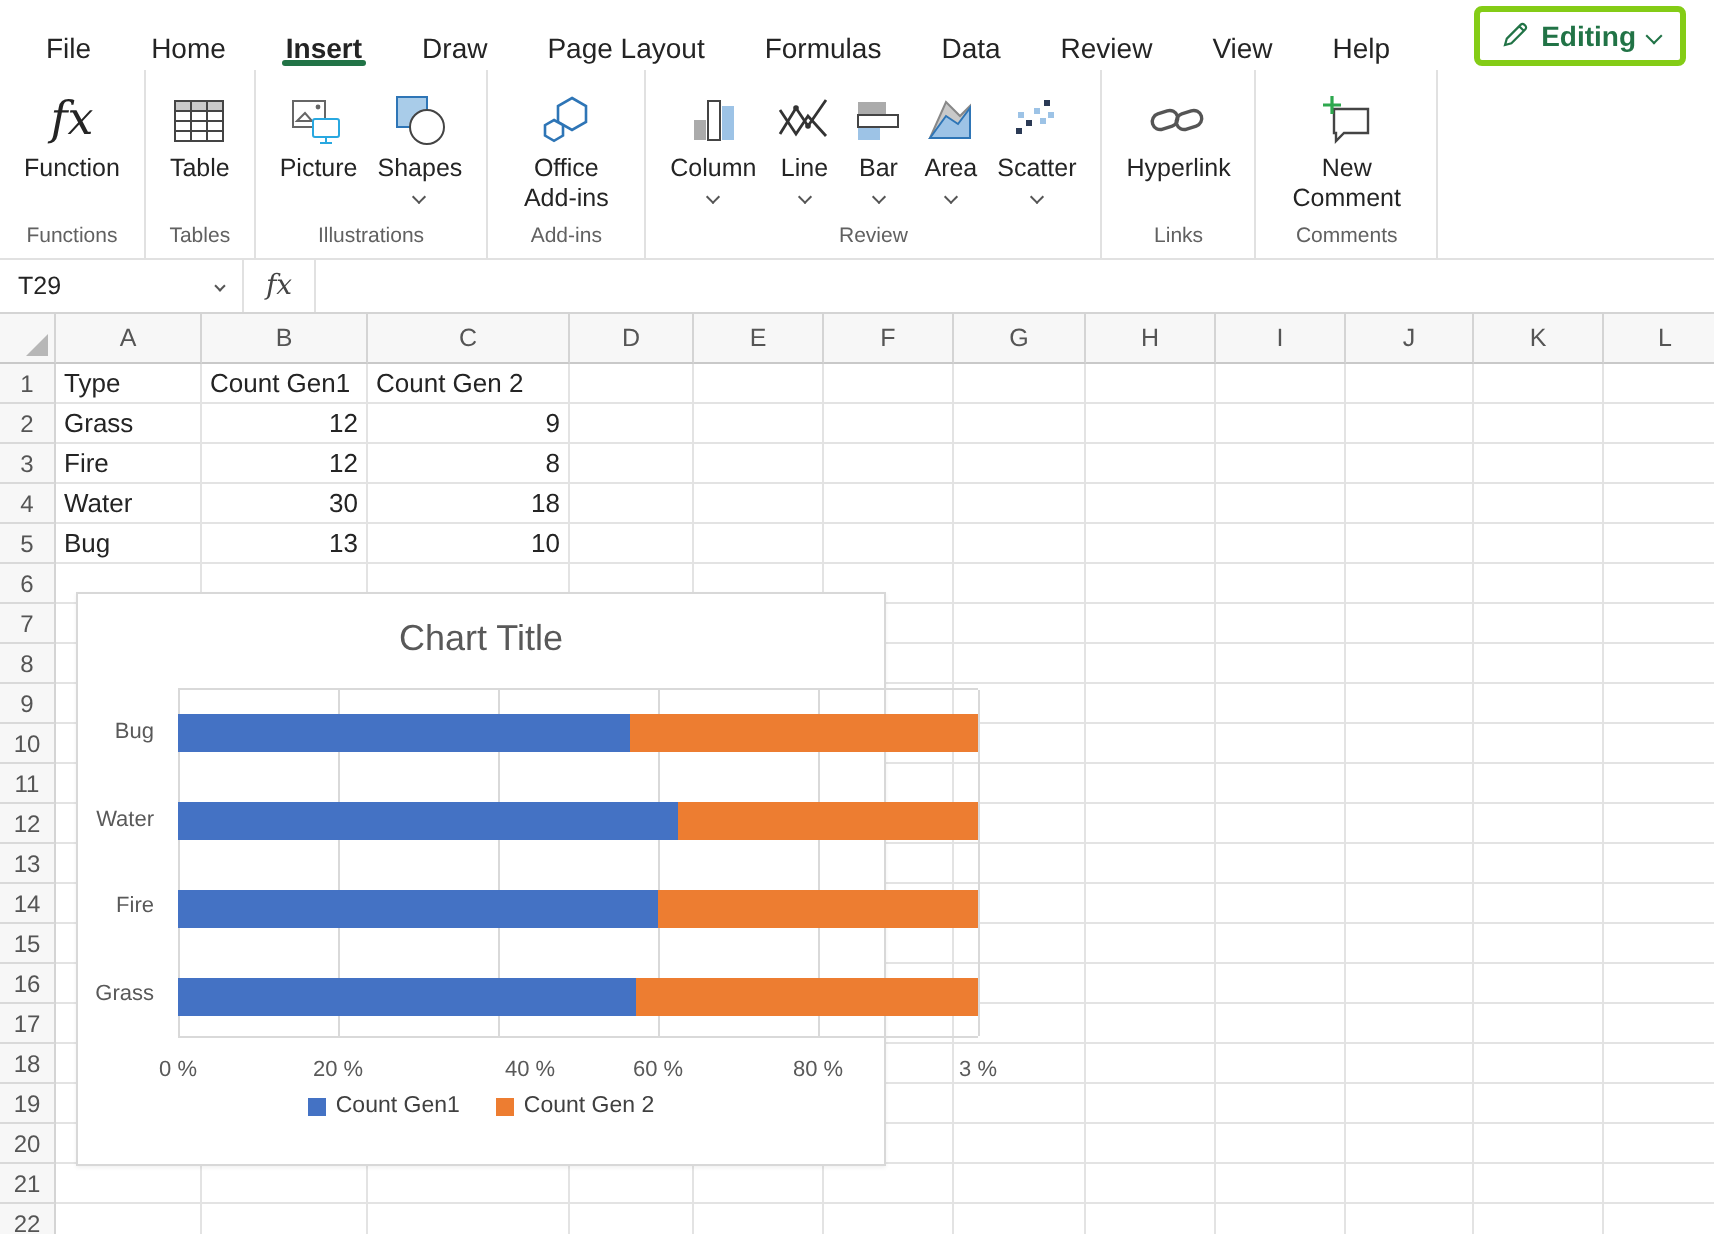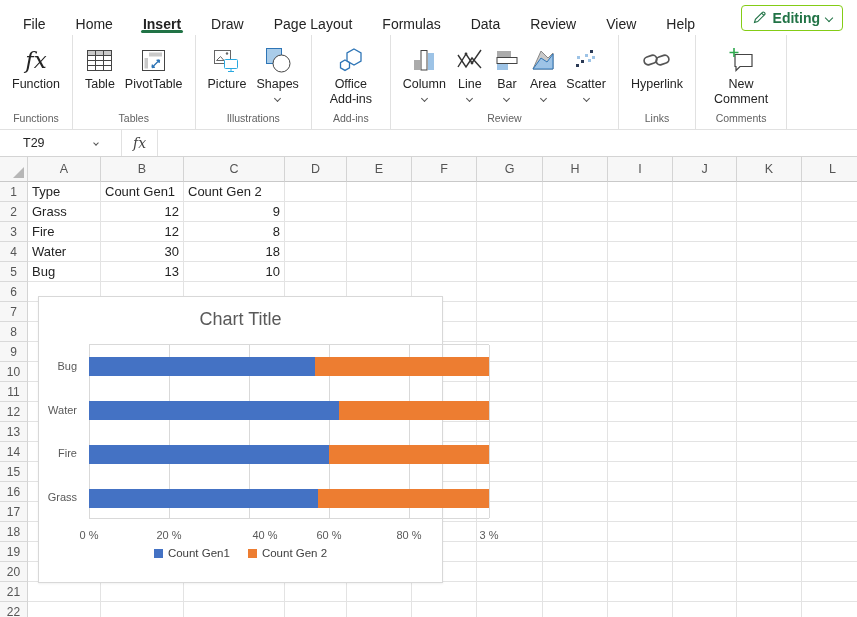--- a/index.html
+++ b/index.html
@@ -7,21 +7,21 @@
     font-family:"Liberation Sans", sans-serif; }
 
   
   .menubar { height:35px; display:flex; align-items:stretch; background:#fff; padding-left:8px; }
   .tab { position:relative; display:flex; align-items:center; padding:0 15px; font-size:14px;
     color:#242424; cursor:pointer; }
   .tab.active { font-weight:700; }
   .tab.active::after { content:""; position:absolute; left:13px; right:13px; bottom:2px;
     height:3px; background:#217346; border-radius:2px; }
   .edit-btn { margin-left:auto; margin-right:14px; align-self:center; display:flex; align-items:center;
-    gap:6px; border:1px solid #84cc16; border-radius:4px; padding:4px 10px; background:#fff;
+    gap:6px; border:3px solid #84cc16; border-radius:4px; padding:4px 10px; background:#fff;
     color:#217346; font-size:14px; font-weight:600; cursor:pointer; }
   .chev { display:inline-block; width:5px; height:5px; border-left:1.5px solid #555;
     border-bottom:1.5px solid #555; transform:rotate(-45deg); }
   .chev.green { border-color:#217346; width:6px; height:6px; }
   .chev.inline { margin-left:4px; vertical-align:2px; }
 
   
   .ribbon { height:95px; display:flex; align-items:stretch; background:#fff;
     border-bottom:1px solid #e1e1e1; }
   .rgroup { display:flex; flex-direction:column; align-items:center;
@@ -34,21 +34,21 @@
   .rbtn .icon { height:34px; display:flex; align-items:center; justify-content:center; }
   .rbtn .lbl { font-size:12.5px; color:#242424; text-align:center; line-height:1.18;
     white-space:nowrap; }
   .rbtn .lbl.wrap { white-space:normal; }
   .rbtn .drop { margin-top:4px; height:8px; display:flex; align-items:flex-start; }
   .fxglyph { font-family:"DejaVu Serif", serif; font-style:italic; font-size:23px; color:#242424; }
 
   
   .frow { height:27px; display:flex; align-items:stretch; background:#fff;
     border-bottom:1px solid #d4d4d4; }
-  .namebox { width:122px; display:flex; align-items:center; padding:0 23px;
+  .namebox { width:122px; display:flex; align-items:center; padding:0 9px;
     border-right:1px solid #e1e1e1; font-size:12.5px; color:#242424; cursor:pointer; }
   .namebox .chev { margin-left:auto; width:4px; height:4px; }
   .fxbox { width:36px; display:flex; align-items:center; justify-content:center;
     border-right:1px solid #e1e1e1; font-family:"DejaVu Serif", serif; font-style:italic;
     font-size:14px; color:#444; cursor:pointer; }
   .finput { flex:1; border:none; outline:none; font-size:12.5px; padding:0 8px;
     font-family:"Liberation Sans", sans-serif; }
 
   
   .gridwrap { position:relative; height:460px; overflow:hidden; background:#fff; }
@@ -130,31 +130,20 @@
     <div class="btns">
       <div class="rbtn">
         <span class="icon">
           <svg width="27" height="25" viewBox="0 0 27 25">
               <rect x="1.5" y="2.5" width="24" height="20" fill="#fff" stroke="#444"></rect>
               <rect x="1.5" y="2.5" width="24" height="5" fill="#c9c9c9" stroke="#444"></rect>
               <path d="M9.5 2.5v20M17.5 2.5v20M1.5 12.5h24M1.5 17.5h24" stroke="#444"></path>
             </svg>
         </span>
         <span class="lbl">Table</span>
-      </div>
-      <div class="rbtn">
-        <span class="icon">
-          <svg width="25" height="25" viewBox="0 0 25 25">
-              <rect x="1.5" y="2.5" width="22" height="20" fill="#fff" stroke="#444"></rect>
-              <rect x="8" y="4.5" width="13" height="4" fill="#c9c9c9"></rect>
-              <rect x="3.5" y="10" width="3.5" height="10.5" fill="#c9c9c9"></rect>
-              <path d="M11 19.5L18.5 12M11 19.5l3-.4M11 19.5l.4-3M18.5 12l-3 .4M18.5 12l-.4 3" stroke="#2E75B6" stroke-width="1.3" fill="none"></path>
-            </svg>
-        </span>
-        <span class="lbl">PivotTable</span>
       </div>
     </div>
     <div class="glabel">Tables</div>
   </div>
 
   <div class="rgroup">
     <div class="btns">
       <div class="rbtn">
         <span class="icon">
           <svg width="28" height="27" viewBox="0 0 28 27">

